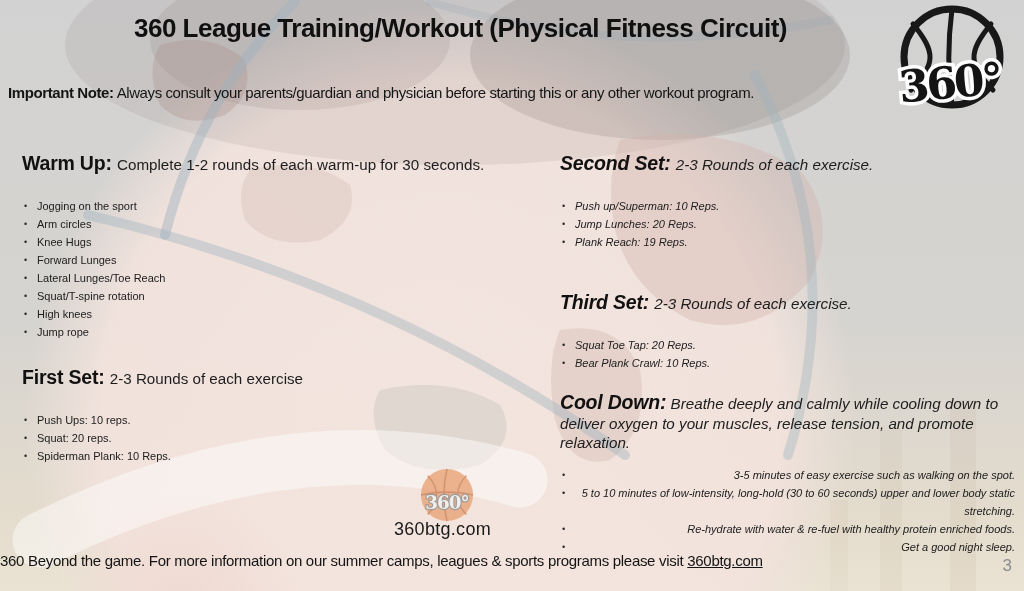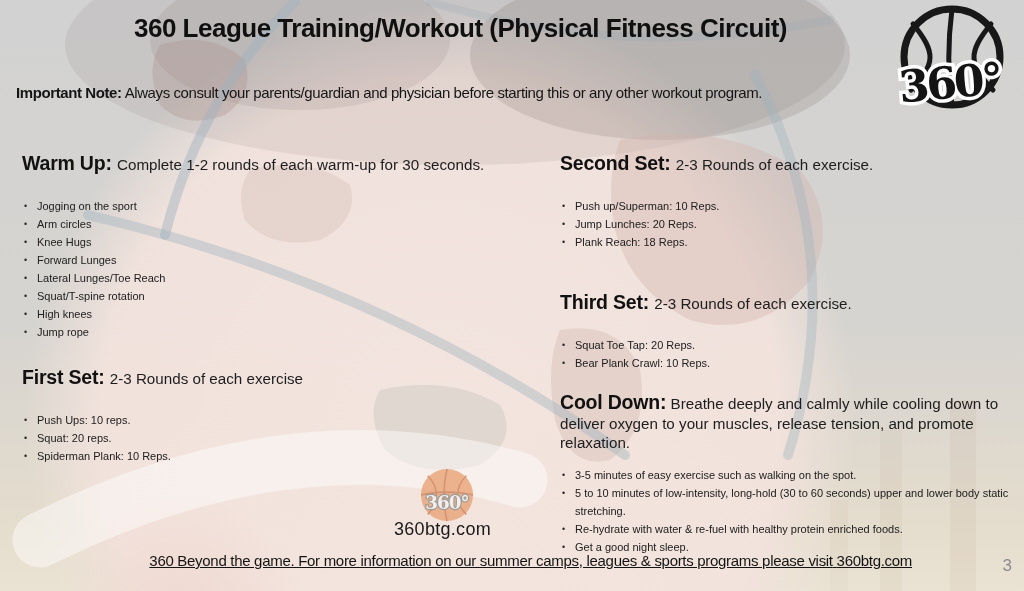--- a/index.html
+++ b/index.html
@@ -18,59 +18,59 @@
   }
   .bg-art{position:absolute;left:0;top:0;z-index:0;}
   .content{position:absolute;left:0;top:0;width:1024px;height:591px;z-index:1;}
 
   .title{
     position:absolute;left:8px;top:13px;width:905px;
     text-align:center;
     font-size:26px;font-weight:bold;letter-spacing:-0.5px;color:#101010;
   }
   .note{
-    position:absolute;left:16px;top:84px;width:840px;
+    position:absolute;left:8px;top:84px;width:840px;
     font-size:15px;letter-spacing:-0.4px;color:#151515;
   }
   .note .b{font-weight:bold;}
 
   .col{position:absolute;top:146px;}
   .col-left{left:22px;width:495px;}
-  .col-right{left:560px;width:455px;}
+  .col-right{left:560px;width:455px;font-style:italic;}
 
   .sec-head{margin:0;font-size:19.5px;font-weight:bold;letter-spacing:-0.2px;line-height:34px;color:#111;}
   .sec-desc{font-size:15.2px;font-weight:normal;letter-spacing:0;color:#1d1d1d;}
   .cool-para{margin:21px 0 0 0;font-size:15.2px;line-height:19.5px;color:#1d1d1d;}
   .cool-para .sec-head-inline{font-size:19.5px;font-weight:bold;letter-spacing:-0.2px;color:#111;}
 
   ul.blist{list-style:none;margin:15px 0 0 0;padding:0;}
   ul.blist li{
     position:relative;padding-left:15px;margin:0;
     font-size:11px;line-height:18px;color:#202020;
   }
   ul.blist li::before{
     content:"\2022";
     position:absolute;left:2px;top:0;
     font-size:9px;line-height:18px;color:#2a2a2a;
   }
   .mt19{margin-top:19px;}
   .mt18{margin-top:34px;}
-  .cool-list{margin-top:13px !important;}
+  .cool-list{margin-top:13px !important;text-align:right;}
 
   .center-logo{position:absolute;left:418px;top:468px;opacity:0.85;}
   .center-site{
     position:absolute;left:360px;top:519px;width:165px;
     text-align:center;font-size:18px;letter-spacing:0.3px;color:#1a1a1a;
   }
 
   .corner-logo{position:absolute;right:8px;top:2px;}
 
   .footer{
     position:absolute;left:0;top:552px;width:912px;
-    text-align:right;font-size:15px;letter-spacing:-0.3px;color:#141414;text-decoration:underline;
+    text-align:left;font-size:15px;letter-spacing:-0.3px;color:#141414;
   }
   .footer .link{text-decoration:underline;cursor:pointer;}
 
   .page-num{
     position:absolute;right:12px;top:556px;
     font-size:17px;color:#8c8c90;
   }
 </style>
 </head>
 <body>
@@ -146,21 +146,21 @@
     </div>
 
     <div class="col col-right">
       <p class="sec-head">
         <span>Second Set:</span>
         <span class="sec-desc">2-3 Rounds of each exercise.</span>
       </p>
       <ul class="blist">
         <li>Push up/Superman: 10 Reps.</li>
         <li>Jump Lunches: 20 Reps.</li>
-        <li>Plank Reach: 18 Reps.</li>
+        <li>Plank Reach: 19 Reps.</li>
       </ul>
 
       <p class="sec-head mt18">
         <span>Third Set:</span>
         <span class="sec-desc">2-3 Rounds of each exercise.</span>
       </p>
       <ul class="blist">
         <li>Squat Toe Tap: 20 Reps.</li>
         <li>Bear Plank Crawl: 10 Reps.</li>
       </ul>

